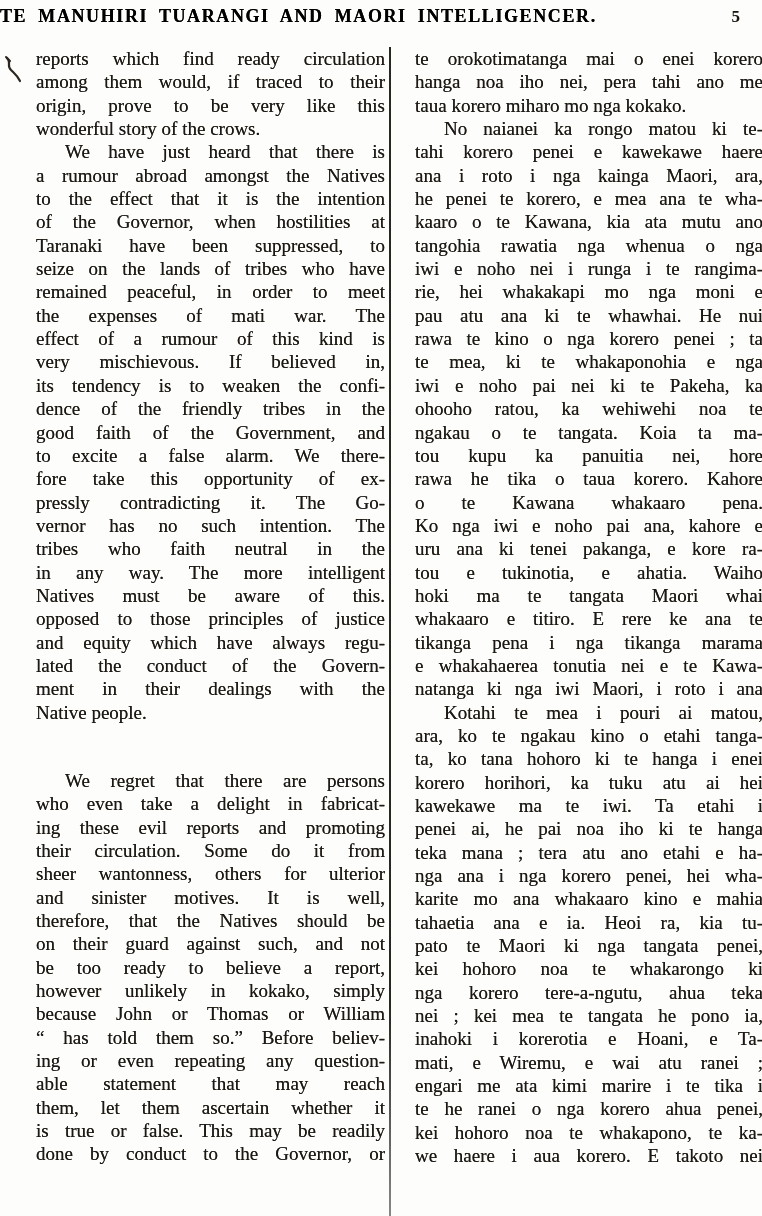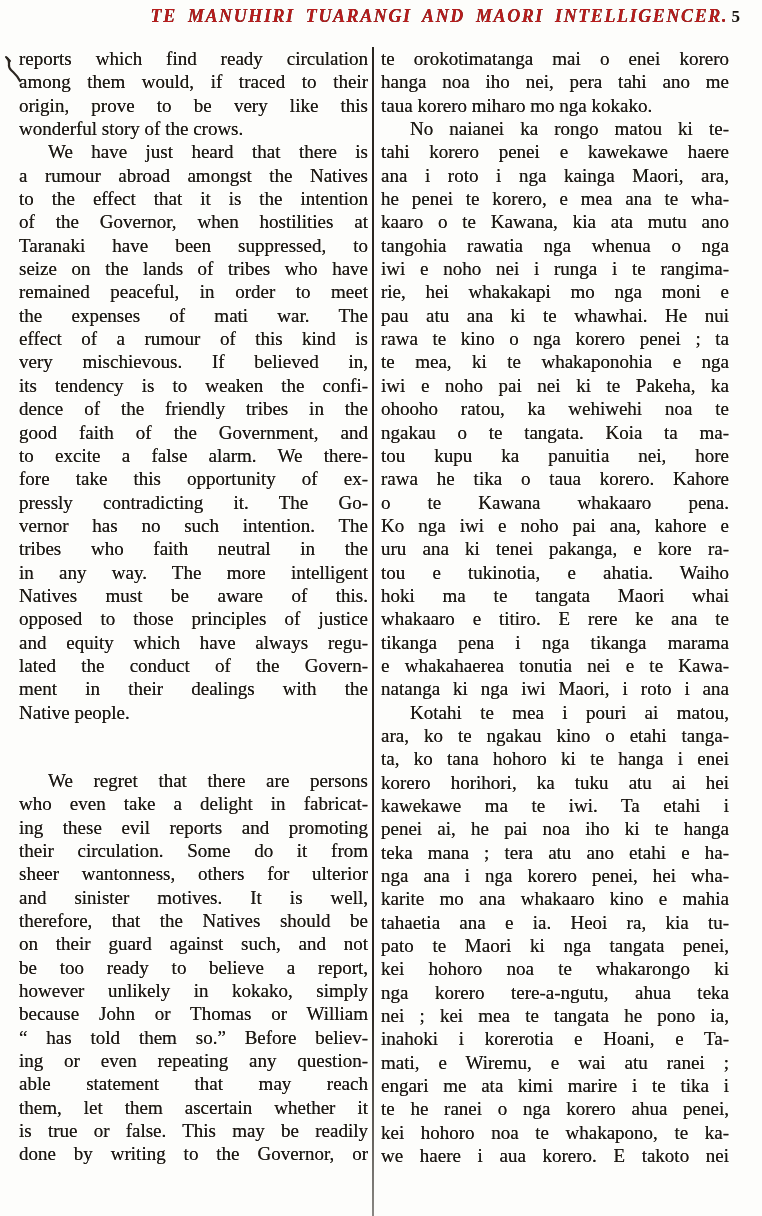--- a/index.html
+++ b/index.html
@@ -7,41 +7,40 @@
     position:relative;
     width:762px;height:1216px;
     background:#fdfdfb;
     overflow:hidden;
     font-family:"Liberation Serif", serif;
     color:#1c1813;
   }
   
   #masthead{
     position:absolute;top:6px;left:0;width:728px;
-    text-align:right;
+    text-align:left;
     font-size:18px;font-weight:700;
     letter-spacing:1.6px;word-spacing:5px;
-    color:#b91c1c;
+    color:#000000;
     text-shadow:0 0 .5px #18140f;
-    font-style:italic;
   }
   #pagenum{
     position:absolute;top:7px;right:22px;
     font-size:17px;font-weight:700;color:#18140f;
   }
   
   #inkmark{position:absolute;left:3px;top:55px;}
   
   #content{
     position:absolute;top:47px;left:19px;
     display:flex;
     font-size:19px;
     line-height:23.35px;
   }
-  .col{width:349px;}
+  .col{width:349px;margin-left:17px;}
   .col .para{margin:0;}
   .gap-before{margin-top:45px !important;}
   .tl{
     text-align:justify;
     text-align-last:justify;
     white-space:normal;
     height:23.35px;
     overflow:visible;
     text-shadow:0 0 .4px rgba(28,24,19,.8);
   }
@@ -113,21 +112,21 @@
           <div class="tl">therefore, that the Natives should be</div>
           <div class="tl">on their guard against such, and not</div>
           <div class="tl">be too ready to believe a report,</div>
           <div class="tl">however unlikely in kokako, simply</div>
           <div class="tl">because John or Thomas or William</div>
           <div class="tl">“ has told them so.” Before believ-</div>
           <div class="tl">ing or even repeating any question-</div>
           <div class="tl">able statement that may reach</div>
           <div class="tl">them, let them ascertain whether it</div>
           <div class="tl">is true or false. This may be readily</div>
-          <div class="tl">done by writing to the Governor, or</div>
+          <div class="tl">done by conduct to the Governor, or</div>
         </div>
       </div>
     <div id="divider"></div>
     <div class="col" id="col-right">
         <div class="para">
           <div class="tl">te orokotimatanga mai o enei korero</div>
           <div class="tl">hanga noa iho nei, pera tahi ano me</div>
           <div class="tl endline">taua korero miharo mo nga kokako.</div>
         </div>
         <div class="para">

